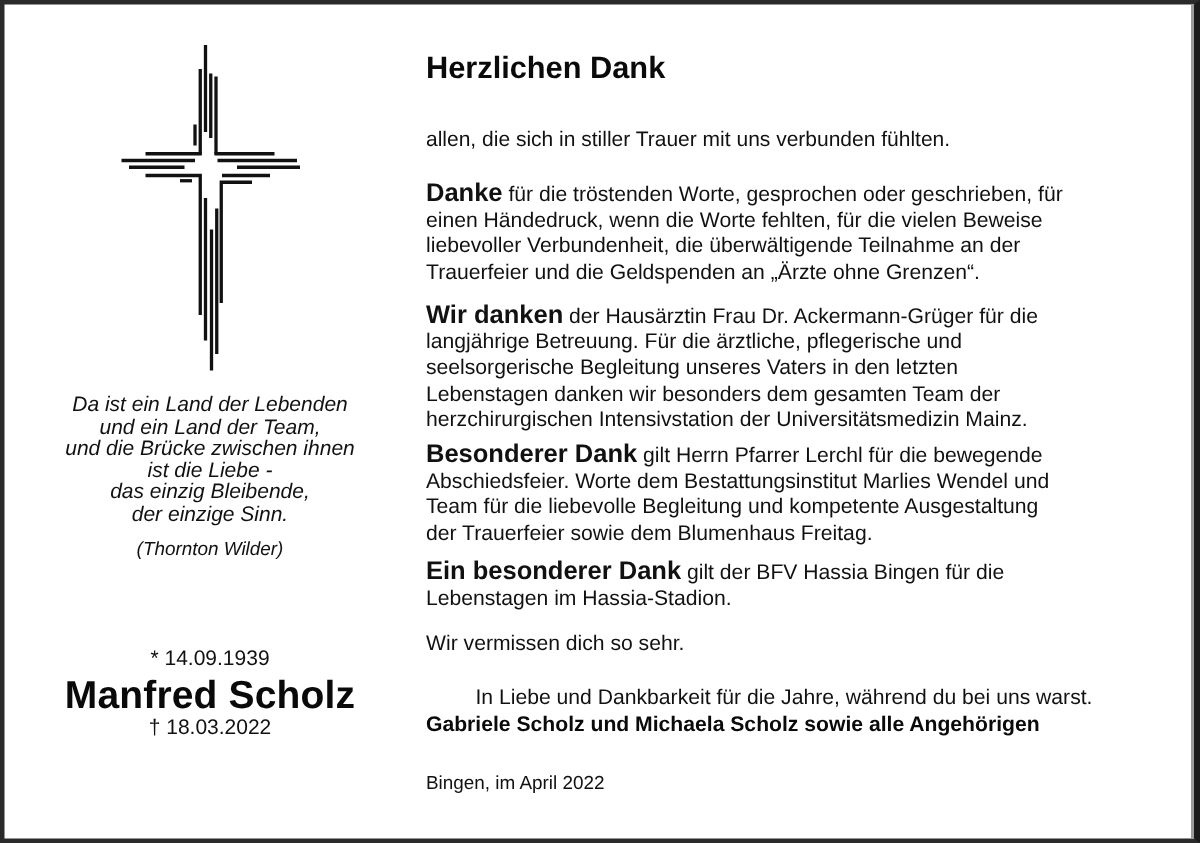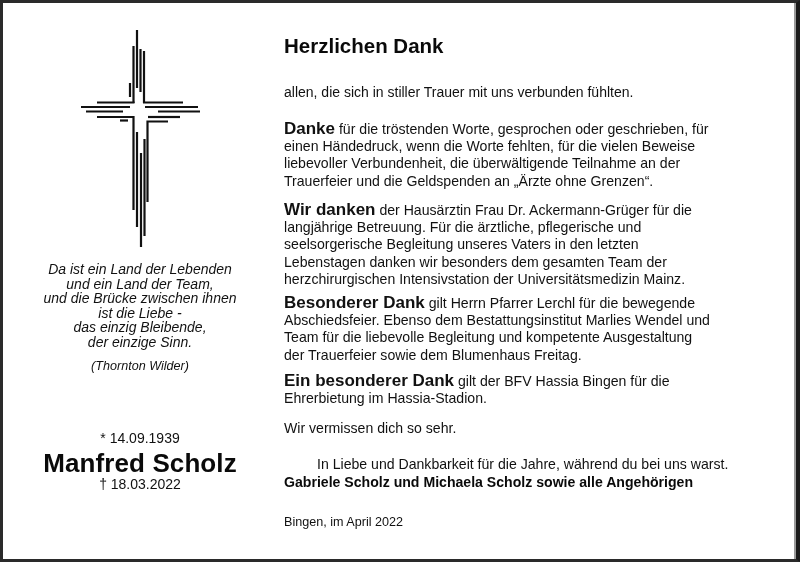--- a/index.html
+++ b/index.html
@@ -100,26 +100,26 @@
 <div class="para p2">
   <span class="line"><span class="lead">Wir danken</span><span> der Hausärztin Frau Dr. Ackermann-Grüger für die</span></span>
   <span class="line">langjährige Betreuung. Für die ärztliche, pflegerische und</span>
   <span class="line">seelsorgerische Begleitung unseres Vaters in den letzten</span>
   <span class="line">Lebenstagen danken wir besonders dem gesamten Team der</span>
   <span class="line">herzchirurgischen Intensivstation der Universitätsmedizin Mainz.</span>
 </div>
 
 <div class="para p3">
   <span class="line"><span class="lead">Besonderer Dank</span><span> gilt Herrn Pfarrer Lerchl für die bewegende</span></span>
-  <span class="line">Abschiedsfeier. Ebenso dem Bestattungsinstitut Marlies Wendel und</span>
+  <span class="line">Abschiedsfeier. Worte dem Bestattungsinstitut Marlies Wendel und</span>
   <span class="line">Team für die liebevolle Begleitung und kompetente Ausgestaltung</span>
   <span class="line">der Trauerfeier sowie dem Blumenhaus Freitag.</span>
 </div>
 
 <div class="para p4">
   <span class="line"><span class="lead">Ein besonderer Dank</span><span> gilt der BFV Hassia Bingen für die</span></span>
-  <span class="line">Ehrerbietung im Hassia-Stadion.</span>
+  <span class="line">Lebenstagen im Hassia-Stadion.</span>
 </div>
 
 <div class="single s1">Wir vermissen dich so sehr.</div>
 <div class="single s2">In Liebe und Dankbarkeit für die Jahre, während du bei uns warst.</div>
 <div class="family">Gabriele Scholz und Michaela Scholz sowie alle Angehörigen</div>
 <div class="place">Bingen, im April 2022</div>
 
 </body></html>

